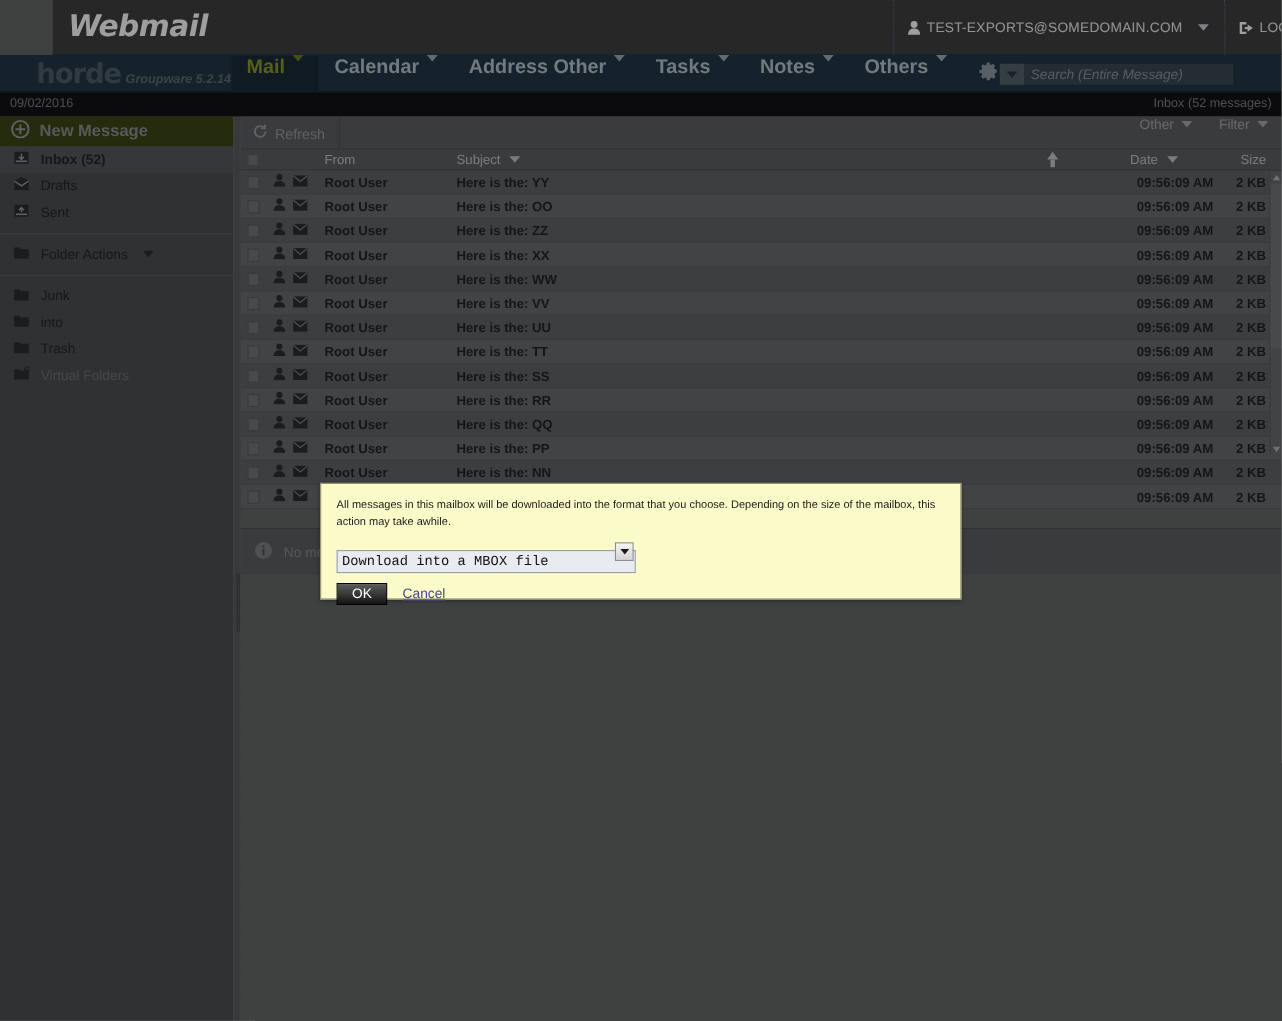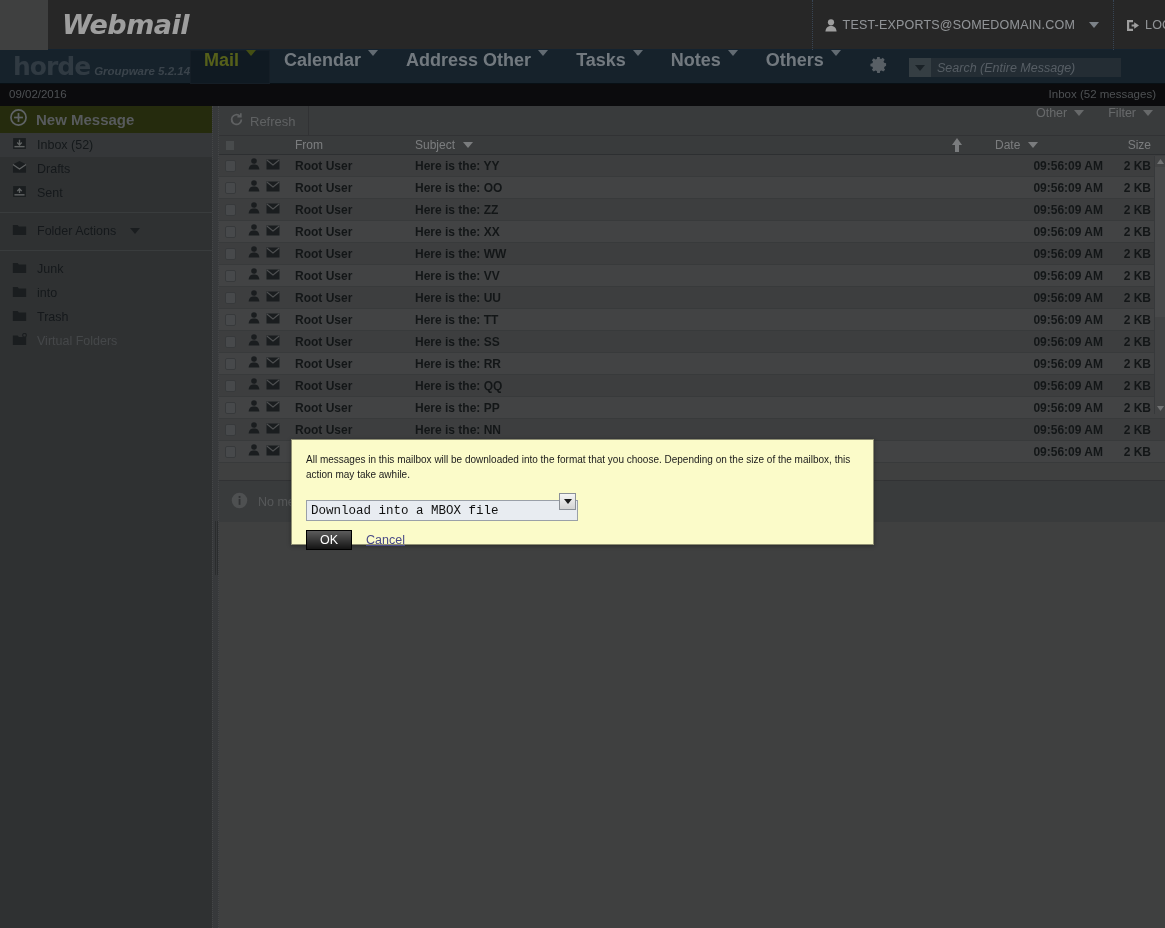--- a/index.html
+++ b/index.html
@@ -56,21 +56,21 @@
     background: #243746;
     border-bottom: 1px solid #0e1a23;
     display: flex; align-items: stretch;
   }
   .horde-logo {
     display: flex; align-items: baseline; padding: 0 0 0 13px; height: 34px;
   }
   .horde-word {
     font-family: "DejaVu Sans", sans-serif;
     font-size: 25px; font-weight: bold; color: #4e5e6b;
-    line-height: 34px; letter-spacing: -1px;
+    line-height: 34px; letter-spacing: -1px; margin-left: 20px;
   }
   .horde-ver {
     font-size: 11.5px; font-style: italic; font-weight: bold;
     color: #5e6d79; margin-left: 4px; line-height: 34px;
   }
   .menu-item {
     display: flex; align-items: flex-start; gap: 7px;
     padding: 0 14px; height: 34px;
     color: #b9c4cd; font-size: 18px; font-weight: bold;
     cursor: pointer;
@@ -135,21 +135,21 @@
     cursor: pointer;
   }
   .new-message .label {
     font-size: 15px; font-weight: bold; color: #8d9196;
     font-family: "Liberation Sans", sans-serif;
   }
   .folder-row {
     height: 24px; display: flex; align-items: center; gap: 10px;
     padding-left: 12px; font-size: 12.5px; color: #22282c; cursor: pointer;
   }
-  .folder-row.sel { background: #565a5c; font-weight: normal; }
+  .folder-row.sel { background: #565a5c; font-weight: bold; }
   .folder-row.muted { color: #6f7376; }
   .sb-sep { height: 1px; background: #5d6163; margin: 7px 0 6px 0; }
 
   
   .splitter {
     position: absolute; left: 212px; top: 106px; width: 7px; height: 822px;
     background: #5a5d5f;
     border-left: 1px dotted #6e7173; border-right: 1px dotted #6e7173;
     cursor: col-resize;
   }
@@ -192,21 +192,21 @@
     display: flex; align-items: center;
     color: #c6c9cb; font-size: 12px; position: relative;
   }
   .col-cb { width: 22px; display:flex; justify-content:center; }
   .hdr-cb {
     width: 10px; height: 11px; background: #75797b; border: 1px solid #5c5f61;
   }
   .col-icons { width: 52px; }
   .col-from { width: 122px; padding-left: 2px; }
   .col-subject { flex: 1; display:flex; align-items:center; gap:8px; }
-  .col-date { width: 108px; text-align: right; display:flex; justify-content:flex-start; align-items:center; gap:8px;}
+  .col-date { width: 108px; text-align: right; display:flex; justify-content:center; align-items:center; gap:8px;}
   .col-size { width: 62px; text-align: right; padding-right: 14px; }
   .hdr-caret {
     width: 0; height: 0;
     border-left: 5px solid transparent; border-right: 5px solid transparent;
     border-top: 6px solid #c6c9cb;
   }
   .sort-arrow {
     position: absolute; left: 733px; top: 2px;
     width: 0; height: 0; border-left: 5px solid transparent;
     border-right: 5px solid transparent; border-bottom: 7px solid #c6c9cb;

